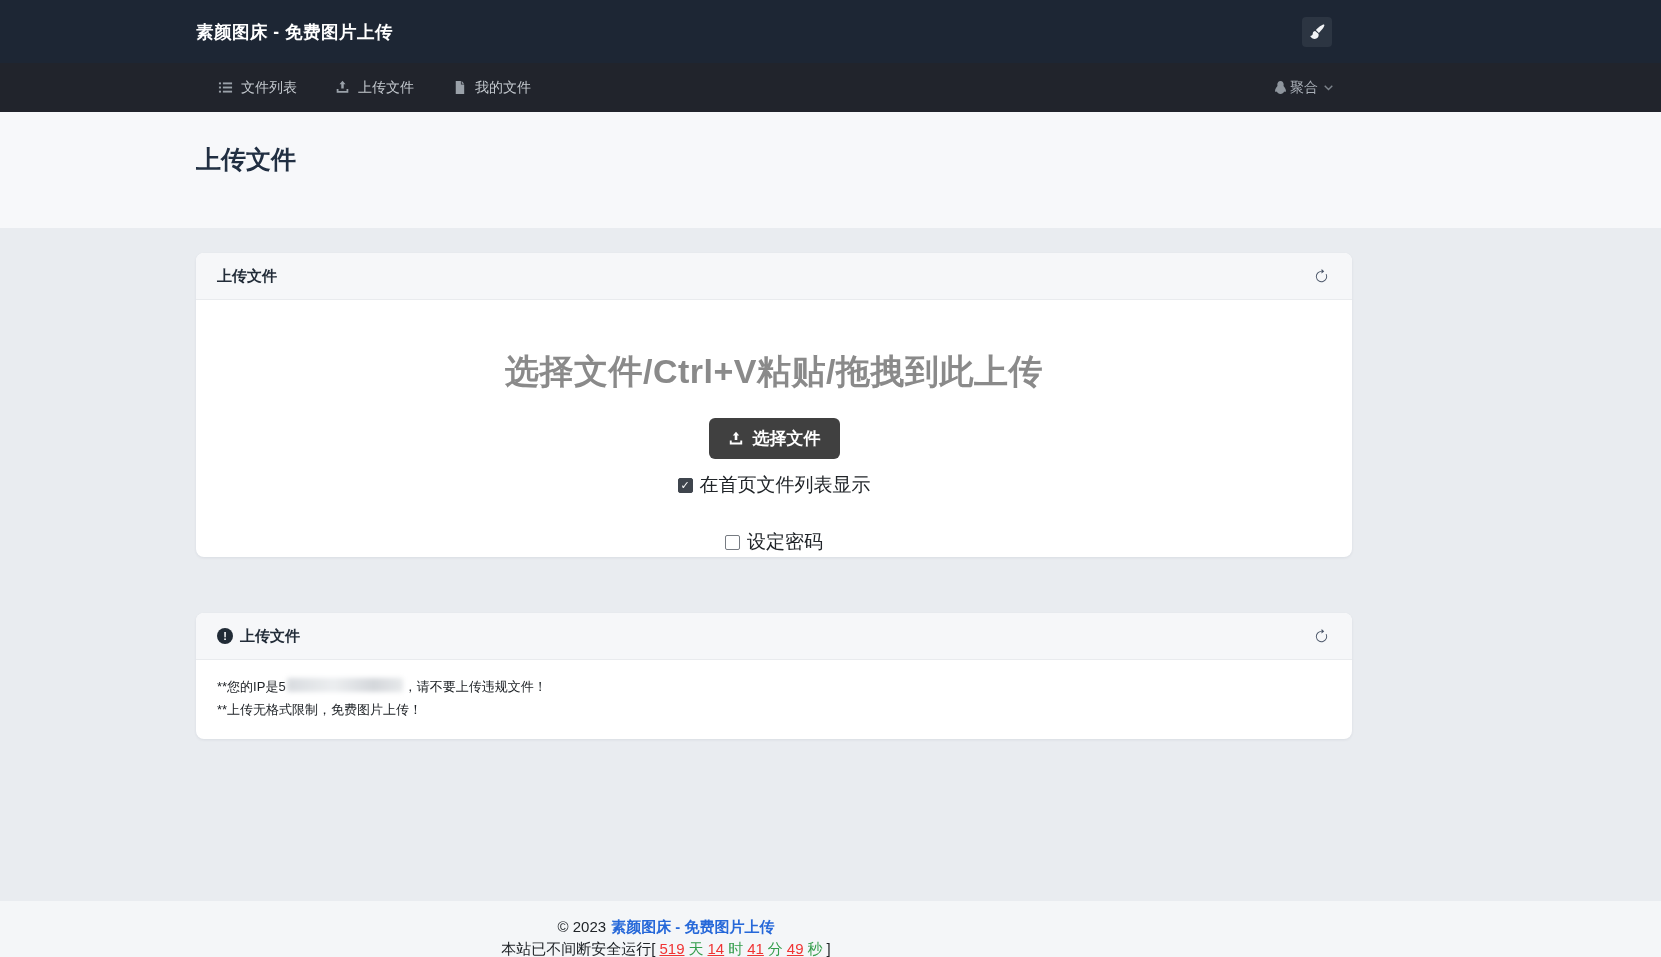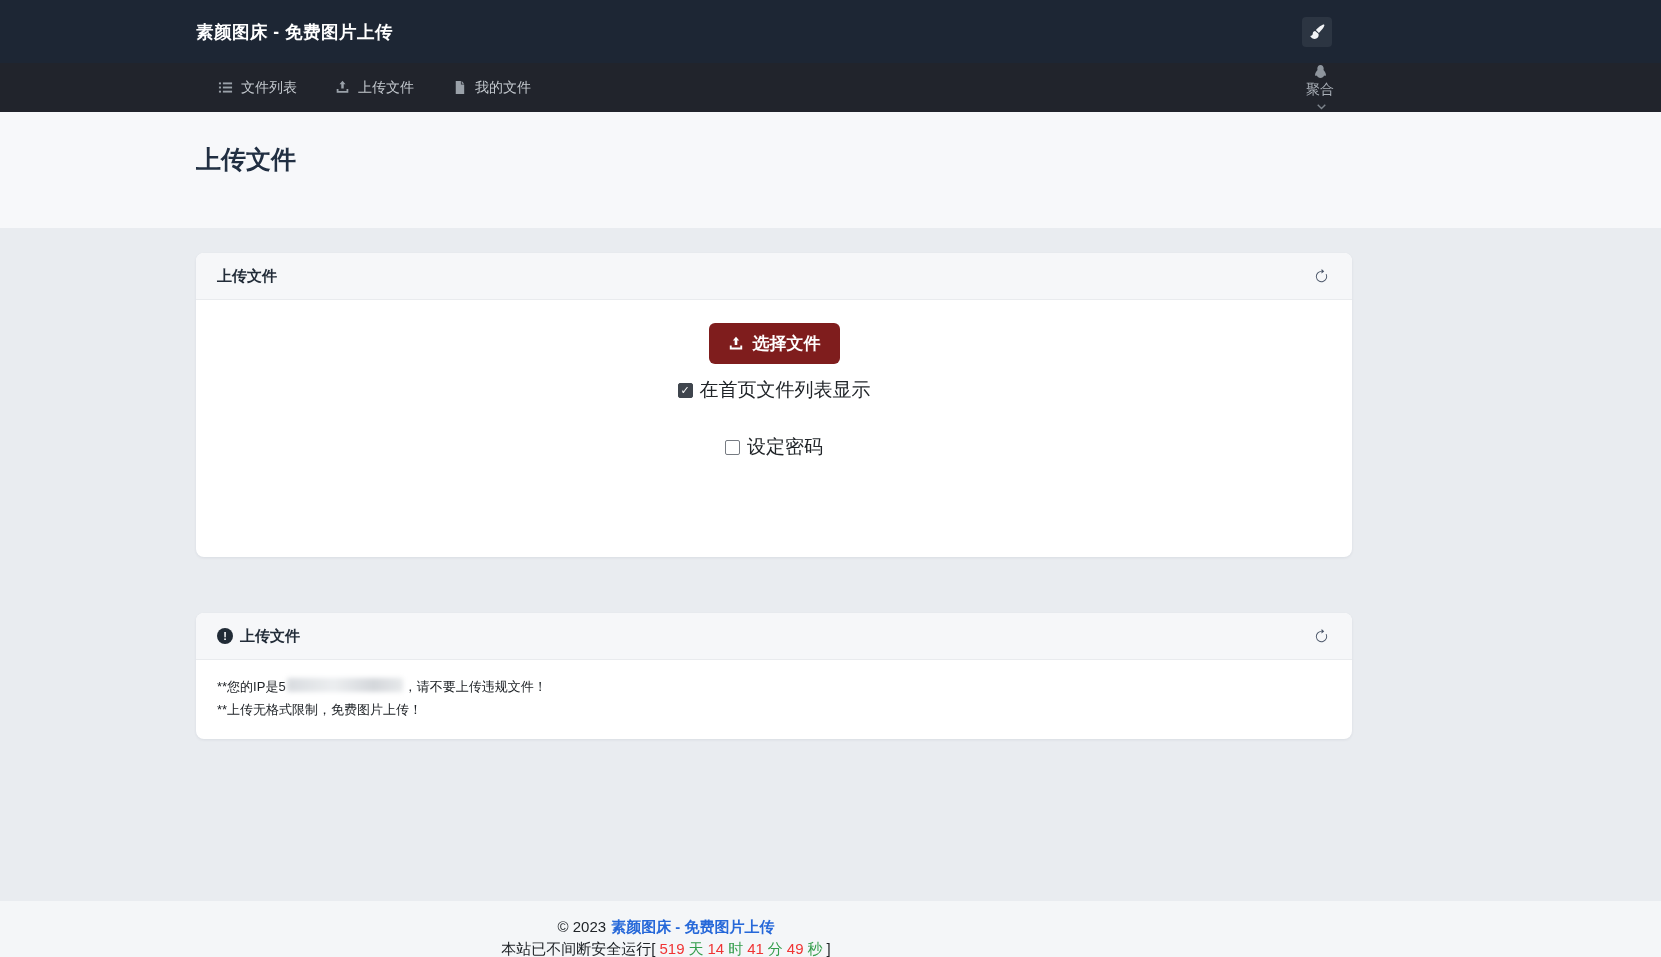--- a/index.html
+++ b/index.html
@@ -20,21 +20,21 @@
     background: #2c3542; color: #f2f4f6; display: flex; align-items: center; justify-content: center;
     cursor: pointer;
   }
 
   
   .navbar { height: 49px; background: #21242c; display: flex; align-items: center; }
   .navbar .container { display: flex; align-items: center; padding: 0 18px 0 22px; }
   .nav-left { display: flex; align-items: center; gap: 38px; text-align: center; }
   .nav-item { display: flex; align-items: center; gap: 8px; font-size: 14px; color: #c3c8ce; text-decoration: none; cursor: pointer; }
   .nav-item .ic { color: #9aa1a9; display: flex; }
-  .nav-right { margin-left: auto; display: flex; align-items: center; gap: 2px; color: #a9afb7; font-size: 14px; cursor: pointer; text-decoration: none; flex-direction: column; }
+  .nav-right { margin-left: auto; display: flex; align-items: center; gap: 2px; color: #a9afb7; font-size: 14px; cursor: pointer; text-decoration: none; }
   .nav-right .qq { color: #8e959d; display: flex; }
   .nav-right .chev { color: #7d848c; display: flex; margin-left: 3px; }
 
   
   .page-head { height: 116px; background: #f7f8fa; }
   .page-head h2 { padding-top: 31px; font-size: 25px; font-weight: 700; color: #212f42; }
 
   
   .content { height: 648px; background: #e9ecf0; }
   .card { background: #fff; border-radius: 8px; box-shadow: 0 1px 3px rgba(20,30,50,.07); overflow: hidden; }
@@ -43,21 +43,21 @@
     display: flex; align-items: center; padding: 0 21px;
     font-size: 15px; font-weight: 700; color: #222c38;
   }
   .refresh-btn { margin-left: auto; border: none; background: none; color: #4a5568; cursor: pointer; display: flex; padding: 2px; }
 
   .upload-card { margin-top: 25px; }
   .upload-body { height: 257px; display: flex; flex-direction: column; align-items: center; }
   .big-hint { margin-top: 49px; font-size: 34px; font-weight: 700; color: #8a8a8a; letter-spacing: .5px; }
   .choose-btn {
     margin-top: 23px; height: 41px; padding: 0 19px;
-    background: #7f1d1d; color: #fff; border: none; border-radius: 6px;
+    background: #404040; color: #fff; border: none; border-radius: 6px;
     font-size: 17px; font-weight: 700; font-family: inherit;
     display: inline-flex; align-items: center; gap: 9px; cursor: pointer;
   }
   .checkrow { margin-top: 13px; display: flex; align-items: center; gap: 7px; font-size: 19px; color: #212529; cursor: pointer; }
   .checkrow.second { margin-top: 31px; }
   .checkbox {
     width: 15px; height: 15px; border: 1.5px solid #767b82; border-radius: 2px;
     background: #fff; display: inline-flex; align-items: center; justify-content: center; flex: 0 0 auto;
   }
   .checkbox.checked { background: #3f454d; border-color: #3f454d; }
@@ -73,21 +73,21 @@
   .redacted {
     display: inline-block; width: 116px; height: 14px; border-radius: 2px;
     background: linear-gradient(90deg,#d8dbdf,#eceef0 40%,#d4d7db 75%,#e7e9eb);
     filter: blur(2.5px); vertical-align: -1px; margin: 0 1px;
   }
 
   
   footer { height: 81px; background: #f4f6f8; }
   .footer-inner { width: 940px; margin-left: 196px; text-align: center; padding-top: 15px; font-size: 15px; line-height: 22px; }
   .site-link { color: #2668d9; font-weight: 700; text-decoration: none; margin-left: 5px; }
-  .num { color: #f03434; margin: 0 4px; }
+  .num { color: #f03434; margin: 0 4px; text-decoration: underline; }
   .unit { color: #359e4d; }
   .uptime-suffix { margin-left: 4px; }
 </style>
 </head>
 <body>
 
 <header class="topbar">
   <div class="container">
     <div class="site-title">素颜图床 - 免费图片上传</div>
     <button class="theme-btn">
@@ -167,20 +167,21 @@
         <button class="refresh-btn">
           <span style="display:flex">
             <svg viewBox="0 0 16 16" width="15" height="15" fill="currentColor">
               <path d="M8 3a5 5 0 1 0 4.546 2.914.5.5 0 0 1 .908-.417A6 6 0 1 1 8 2v1z"></path>
               <path d="M8 4.466V.534a.25.25 0 0 1 .41-.192l2.36 1.966c.12.1.12.284 0 .384L8.41 4.658A.25.25 0 0 1 8 4.466z"></path>
             </svg>
           </span>
         </button>
       </div>
       <div class="upload-body">
+        <div class="big-hint">选择文件/Ctrl+V粘贴/拖拽到此上传</div>
         <button class="choose-btn">
           <span style="display:flex">
             <svg viewBox="0 0 16 16" width="16" height="16" fill="currentColor">
               <path d="M8 .8 11.2 4.6H9.3V9H6.7V4.6H4.8z"></path>
               <path d="M1.8 9.5v4h12.4v-4h-1.9v2.1H3.7V9.5z"></path>
             </svg>
           </span>
           <span>选择文件</span>
         </button>
         <label class="checkrow">

